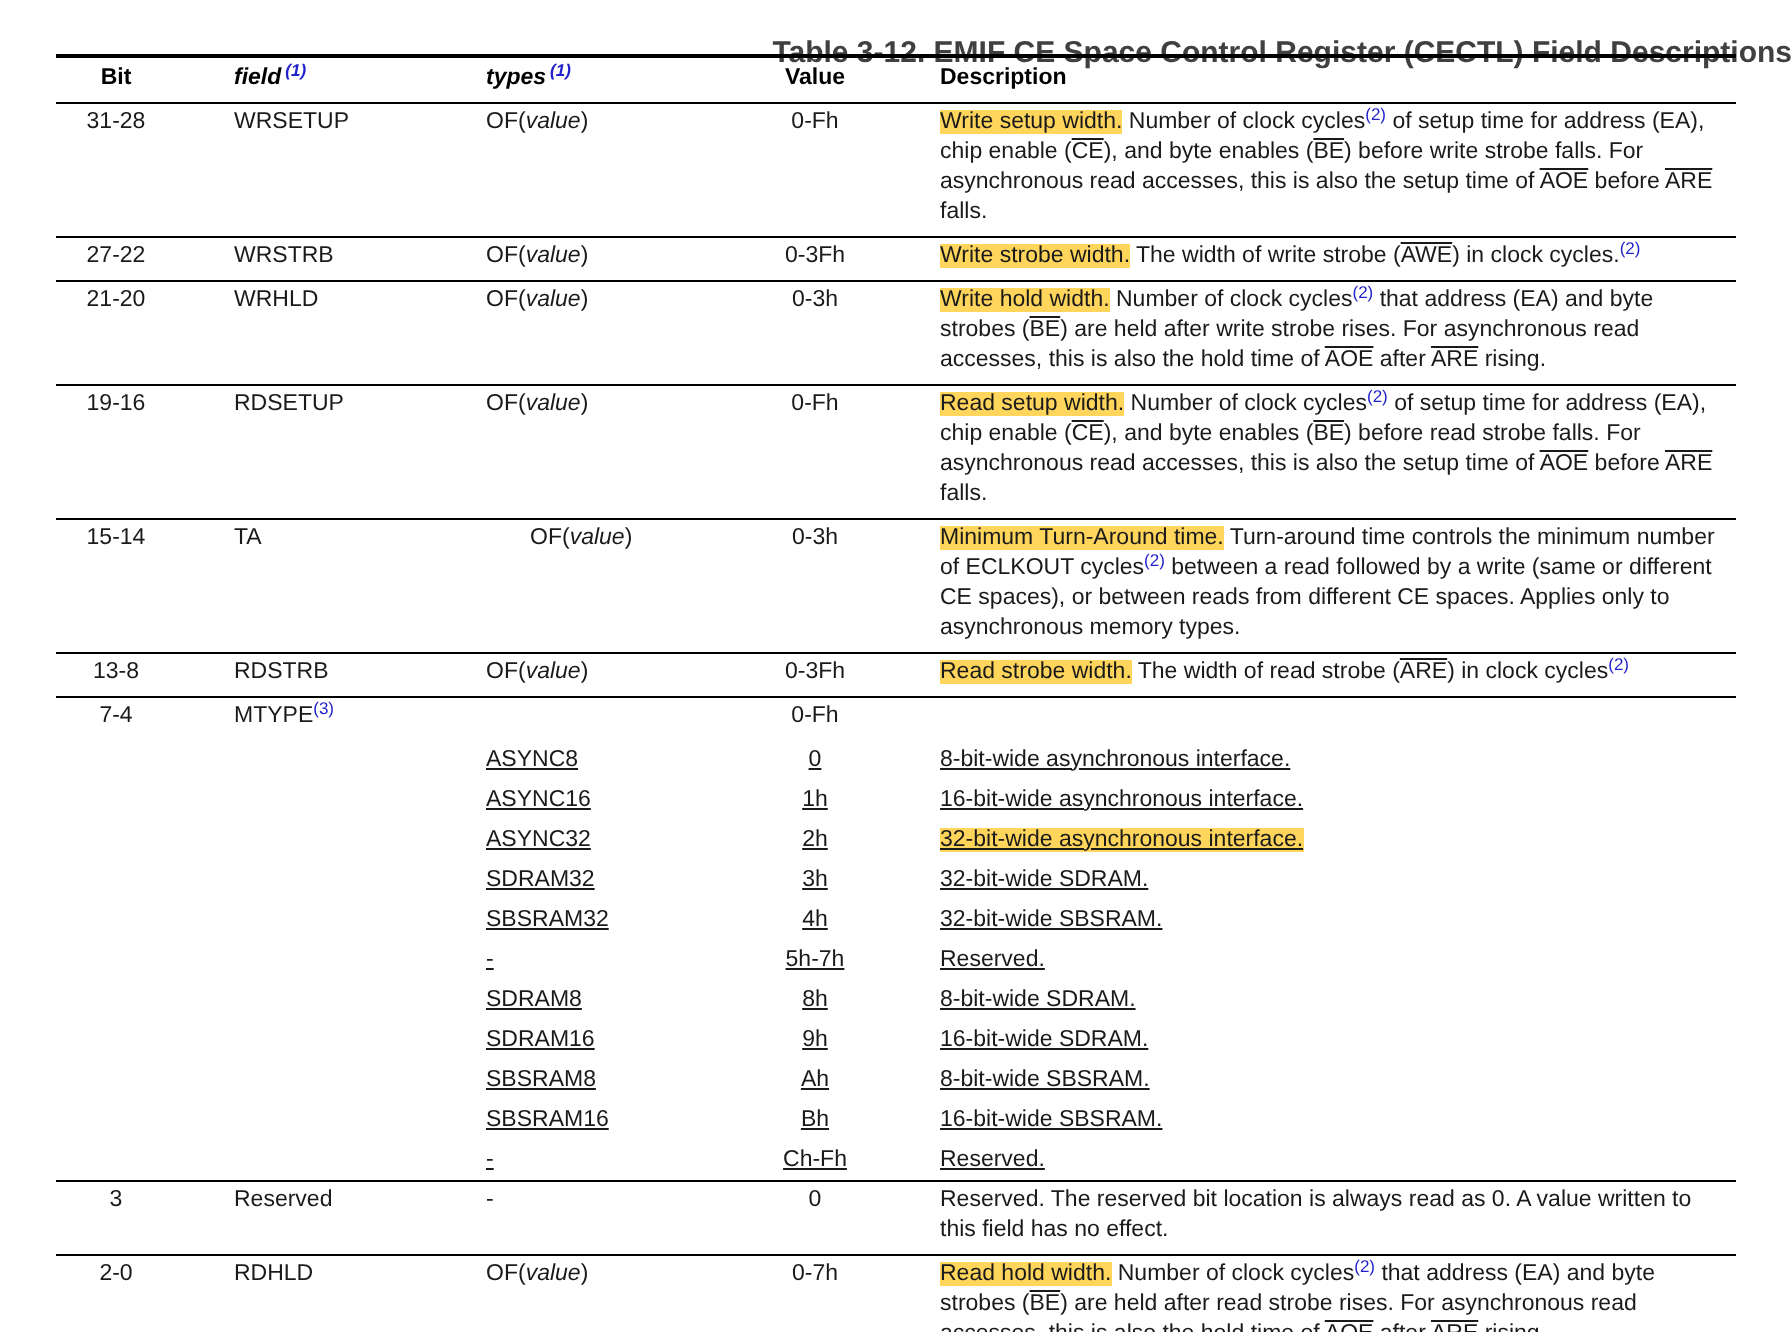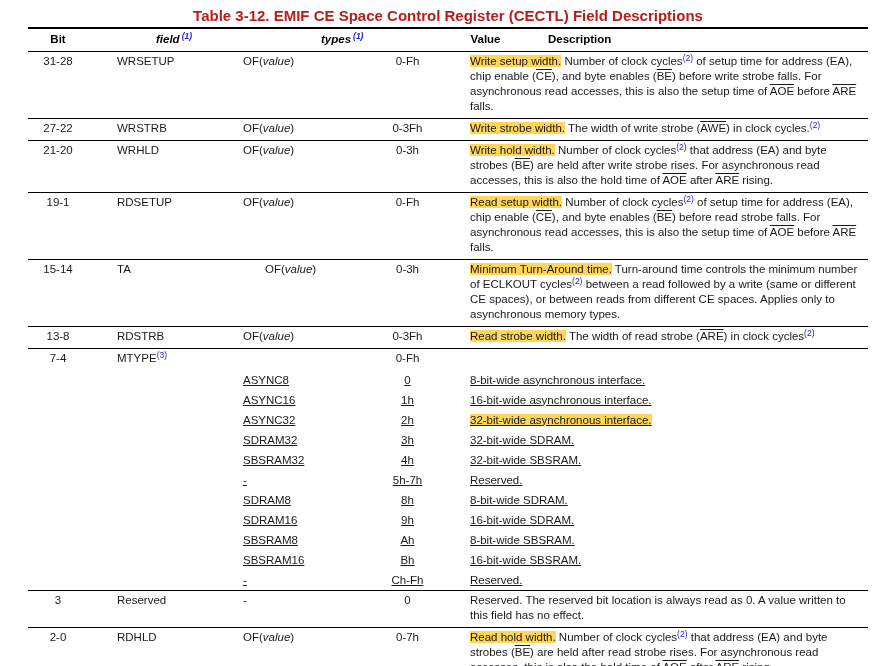--- a/index.html
+++ b/index.html
@@ -5,25 +5,25 @@
   html,body{margin:0;padding:0;}
   body{
     position:relative;
     width:896px;height:666px;
     background:#ffffff;
     font-family:"Liberation Sans", sans-serif;
     color:#1a1a1a;
     overflow:hidden;
   }
   .title{
-    text-align:center;
+    text-align:right;
     font-weight:bold;
     font-size:15px;
-    padding-top:7px;
-    color:#b91c1c;
+    padding-top:18px;
+    color:#404040;
   }
   .tbl{
     position:absolute;
     left:28px; top:27px;
     width:840px;
     border-top:2px solid #000;
     border-bottom:2px solid #000;
   }
   .row{
     display:flex;
@@ -31,21 +31,21 @@
     font-size:11.5px;
     line-height:15px;
     gap:25px;
   }
   .c1{width:60px;flex:none;text-align:center;}
   .c2{width:102px;flex:none;padding-left:4px;box-sizing:border-box;}
   .c3{width:113px;flex:none;padding-left:3px;box-sizing:border-box;}
   .c4{width:59px;flex:none;text-align:center;}
   .c5{flex:1;padding-left:8px;padding-right:3px;box-sizing:border-box;}
   .row.head{font-weight:bold;padding:3px 0 4px;color:#000;}
-  .head .c2,.head .c3{font-style:italic;margin-left:39px;}
+  .head .c2,.head .c3{font-style:italic;}
   .head .sup{margin-left:2px;}
   .row.main{border-top:1.7px solid #000;padding:2px 0 4px;}
   .row.sub{padding:2.5px 0;text-decoration:underline;}
   .hl{background:var(--hl,#FFD55C);}
   .sup{
     color:var(--sup,#2222CC);
     font-size:8.5px;
     vertical-align:4px;
     line-height:0;
   }
@@ -82,21 +82,21 @@
         <div class="c5"><span class="hl">Write strobe width.</span><span class=""> The width of write strobe (</span><span class="ov">AWE</span><span class="">) in clock cycles.</span><span class="sup">(2)</span></div>
       </div>
       <div class="row main">
         <div class="c1">21-20</div>
         <div class="c2"><span class="">WRHLD</span></div>
         <div class="c3"><span class="">OF(</span><span class="it">value</span><span class="">)</span></div>
         <div class="c4">0-3h</div>
         <div class="c5"><span class="hl">Write hold width.</span><span class=""> Number of clock cycles</span><span class="sup">(2)</span><span class=""> that address (EA) and byte strobes (</span><span class="ov">BE</span><span class="">) are held after write strobe rises. For asynchronous read accesses, this is also the hold time of </span><span class="ov">AOE</span><span class=""> after </span><span class="ov">ARE</span><span class=""> rising.</span></div>
       </div>
       <div class="row main">
-        <div class="c1">19-1</div>
+        <div class="c1">19-16</div>
         <div class="c2"><span class="">RDSETUP</span></div>
         <div class="c3"><span class="">OF(</span><span class="it">value</span><span class="">)</span></div>
         <div class="c4">0-Fh</div>
         <div class="c5"><span class="hl">Read setup width.</span><span class=""> Number of clock cycles</span><span class="sup">(2)</span><span class=""> of setup time for address (EA), chip enable (</span><span class="ov">CE</span><span class="">), and byte enables (</span><span class="ov">BE</span><span class="">) before read strobe falls. For asynchronous read accesses, this is also the setup time of </span><span class="ov">AOE</span><span class=""> before </span><span class="ov">ARE</span><span class=""> falls.</span></div>
       </div>
       <div class="row main">
         <div class="c1">15-14</div>
         <div class="c2"><span class="">TA</span></div>
         <div class="c3 sym-indent"><span class="">OF(</span><span class="it">value</span><span class="">)</span></div>
         <div class="c4">0-3h</div>

